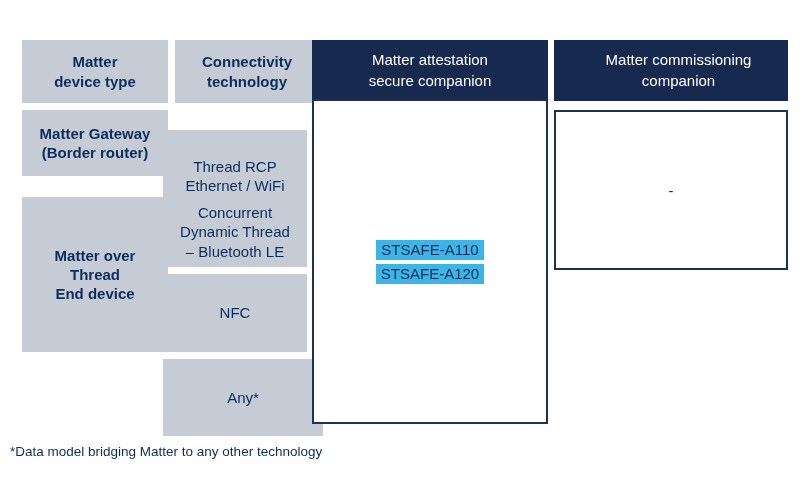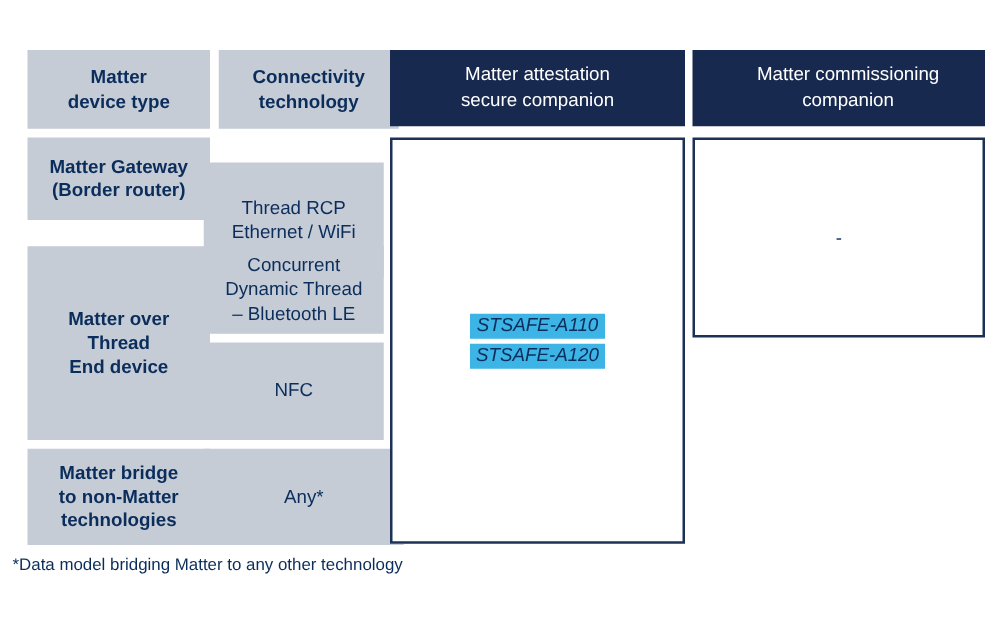--- a/index.html
+++ b/index.html
@@ -84,21 +84,21 @@
   
   .c-gateway    { left: 10px;  top: 110px; width: 146px; height: 66px; }
   .c-threadrcp  { left: 163px; top: 110px; width: 144px; height: 92px; margin-top: 20px; }
   .c-enddevice  { left: 10px;  top: 197px; width: 146px; height: 155px; }
   .c-concurrent { left: 163px; top: 197px; width: 144px; height: 70px; }
   .c-nfc        { left: 163px; top: 274px; width: 144px; height: 78px; }
   .c-bridge     { left: 10px;  top: 359px; width: 146px; height: 77px; }
   .c-any        { left: 163px; top: 359px; width: 160px; height: 77px; }
 
   
-  .b-attestation   { left: 312px; top: 110px; width: 236px; height: 325px; font-style: italic; }
+  .b-attestation   { left: 312px; top: 99px; width: 236px; height: 325px; }
   .b-commission-1  { left: 554px; top: 110px; width: 234px; height: 160px; }
   .b-commission-2  { left: 554px; top: 278px; width: 234px; height: 157px; }
 </style>
 </head>
 <body>
 
 <div class="canvas">
 
   <div class="cell bold h-device">Matter
 device type</div>
@@ -107,23 +107,20 @@
   <div class="navy-header h-attestation">Matter attestation
 secure companion</div>
   <div class="navy-header h-commissioning">Matter commissioning
 companion</div>
 
   <div class="cell bold c-gateway">Matter Gateway
 (Border router)</div>
   <div class="cell bold c-enddevice">Matter over
 Thread
 End device</div>
-  <div class="cell bold c-bridge">Matter bridge
-to non-Matter
-technologies</div>
 
   <div class="cell c-threadrcp">Thread RCP
 Ethernet / WiFi</div>
   <div class="cell c-concurrent">Concurrent
 Dynamic Thread
 – Bluetooth LE</div>
   <div class="cell c-nfc">NFC</div>
   <div class="cell c-any">Any*</div>
 
   <div class="white-box b-attestation">

